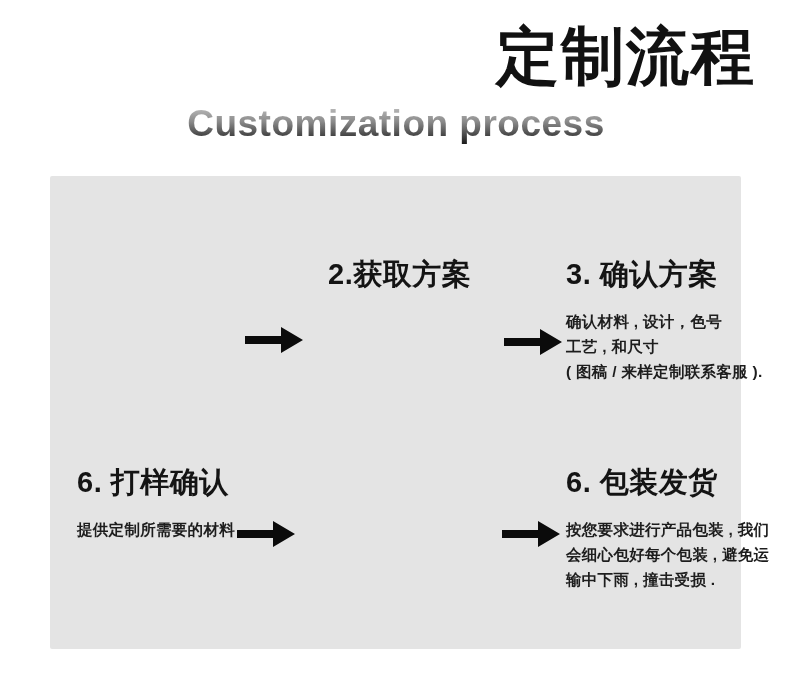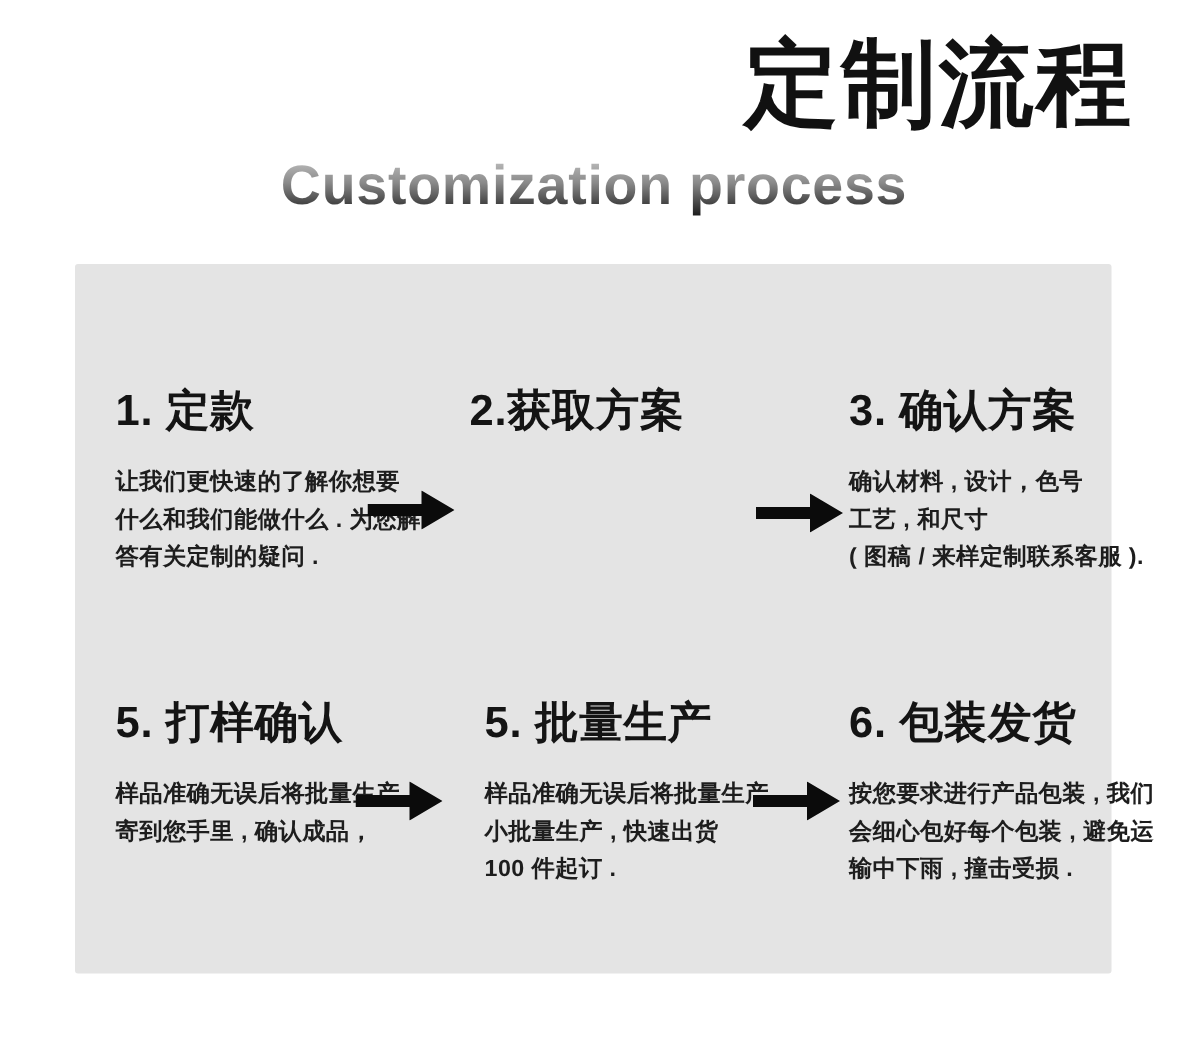--- a/index.html
+++ b/index.html
@@ -40,21 +40,21 @@
     font-size: 29px; line-height: 36px; font-weight: 800;
     color: #141414; letter-spacing: 0.5px;
   }
   .step-desc {
     margin-top: 17px;
     font-size: 15.5px; line-height: 25px; font-weight: 600;
     color: #1d1d1d; letter-spacing: 0.3px;
   }
 
   .step-1 { left: 27px;  top: 80px; }
-  .step-2 { left: 263px; top: 80px; }
+  .step-2 { left: 278px; top: 80px; }
   .step-3 { left: 516px; top: 80px; }
   .step-4 { left: 27px;  top: 288px; }
   .step-5 { left: 273px; top: 288px; }
   .step-6 { left: 516px; top: 288px; }
 
   .arrow { position: absolute; width: 58px; height: 26px; }
   .arrow svg { display: block; width: 58px; height: 26px; }
   .arrow-1 { left: 195px; top: 151px; }
   .arrow-2 { left: 454px; top: 153px; }
   .arrow-3 { left: 187px; top: 345px; }
@@ -63,28 +63,20 @@
 </head>
 <body>
 
 <div class="page">
 
   <div class="main-title">定制流程</div>
   <div class="sub-title">Customization process</div>
 
   <div class="panel">
 
-    <div class="step step-1">
-      <div class="step-title">1. 定款</div>
-      <div class="step-desc">
-        <div>让我们更快速的了解你想要</div>
-        <div>什么和我们能做什么 . 为您解</div>
-        <div>答有关定制的疑问 .</div>
-      </div>
-    </div>
 
     <div class="arrow arrow-1">
       <svg viewBox="0 0 58 26" xmlns="http://www.w3.org/2000/svg">
         <path d="M0 9 L36 9 L36 0 L58 13 L36 26 L36 17 L0 17 Z" fill="#0b0b0b"></path>
       </svg>
     </div>
 
     <div class="step step-2">
       <div class="step-title">2.获取方案</div>
     </div>
@@ -98,41 +90,32 @@
     <div class="step step-3">
       <div class="step-title">3. 确认方案</div>
       <div class="step-desc">
         <div>确认材料 , 设计，色号</div>
         <div>工艺 , 和尺寸</div>
         <div>( 图稿 / 来样定制联系客服 ).</div>
       </div>
     </div>
 
     <div class="step step-4">
-      <div class="step-title">5. 打样确认</div>
+      <div class="step-title">6. 打样确认</div>
       <div class="step-desc">
-        <div>样品准确无误后将批量生产</div>
-        <div>寄到您手里 , 确认成品，</div>
+        <div>提供定制所需要的材料</div>
       </div>
     </div>
 
     <div class="arrow arrow-3">
       <svg viewBox="0 0 58 26" xmlns="http://www.w3.org/2000/svg">
         <path d="M0 9 L36 9 L36 0 L58 13 L36 26 L36 17 L0 17 Z" fill="#0b0b0b"></path>
       </svg>
     </div>
 
-    <div class="step step-5">
-      <div class="step-title">5. 批量生产</div>
-      <div class="step-desc">
-        <div>样品准确无误后将批量生产</div>
-        <div>小批量生产 , 快速出货</div>
-        <div>100 件起订 .</div>
-      </div>
-    </div>
 
     <div class="arrow arrow-4">
       <svg viewBox="0 0 58 26" xmlns="http://www.w3.org/2000/svg">
         <path d="M0 9 L36 9 L36 0 L58 13 L36 26 L36 17 L0 17 Z" fill="#0b0b0b"></path>
       </svg>
     </div>
 
     <div class="step step-6">
       <div class="step-title">6. 包装发货</div>
       <div class="step-desc">

